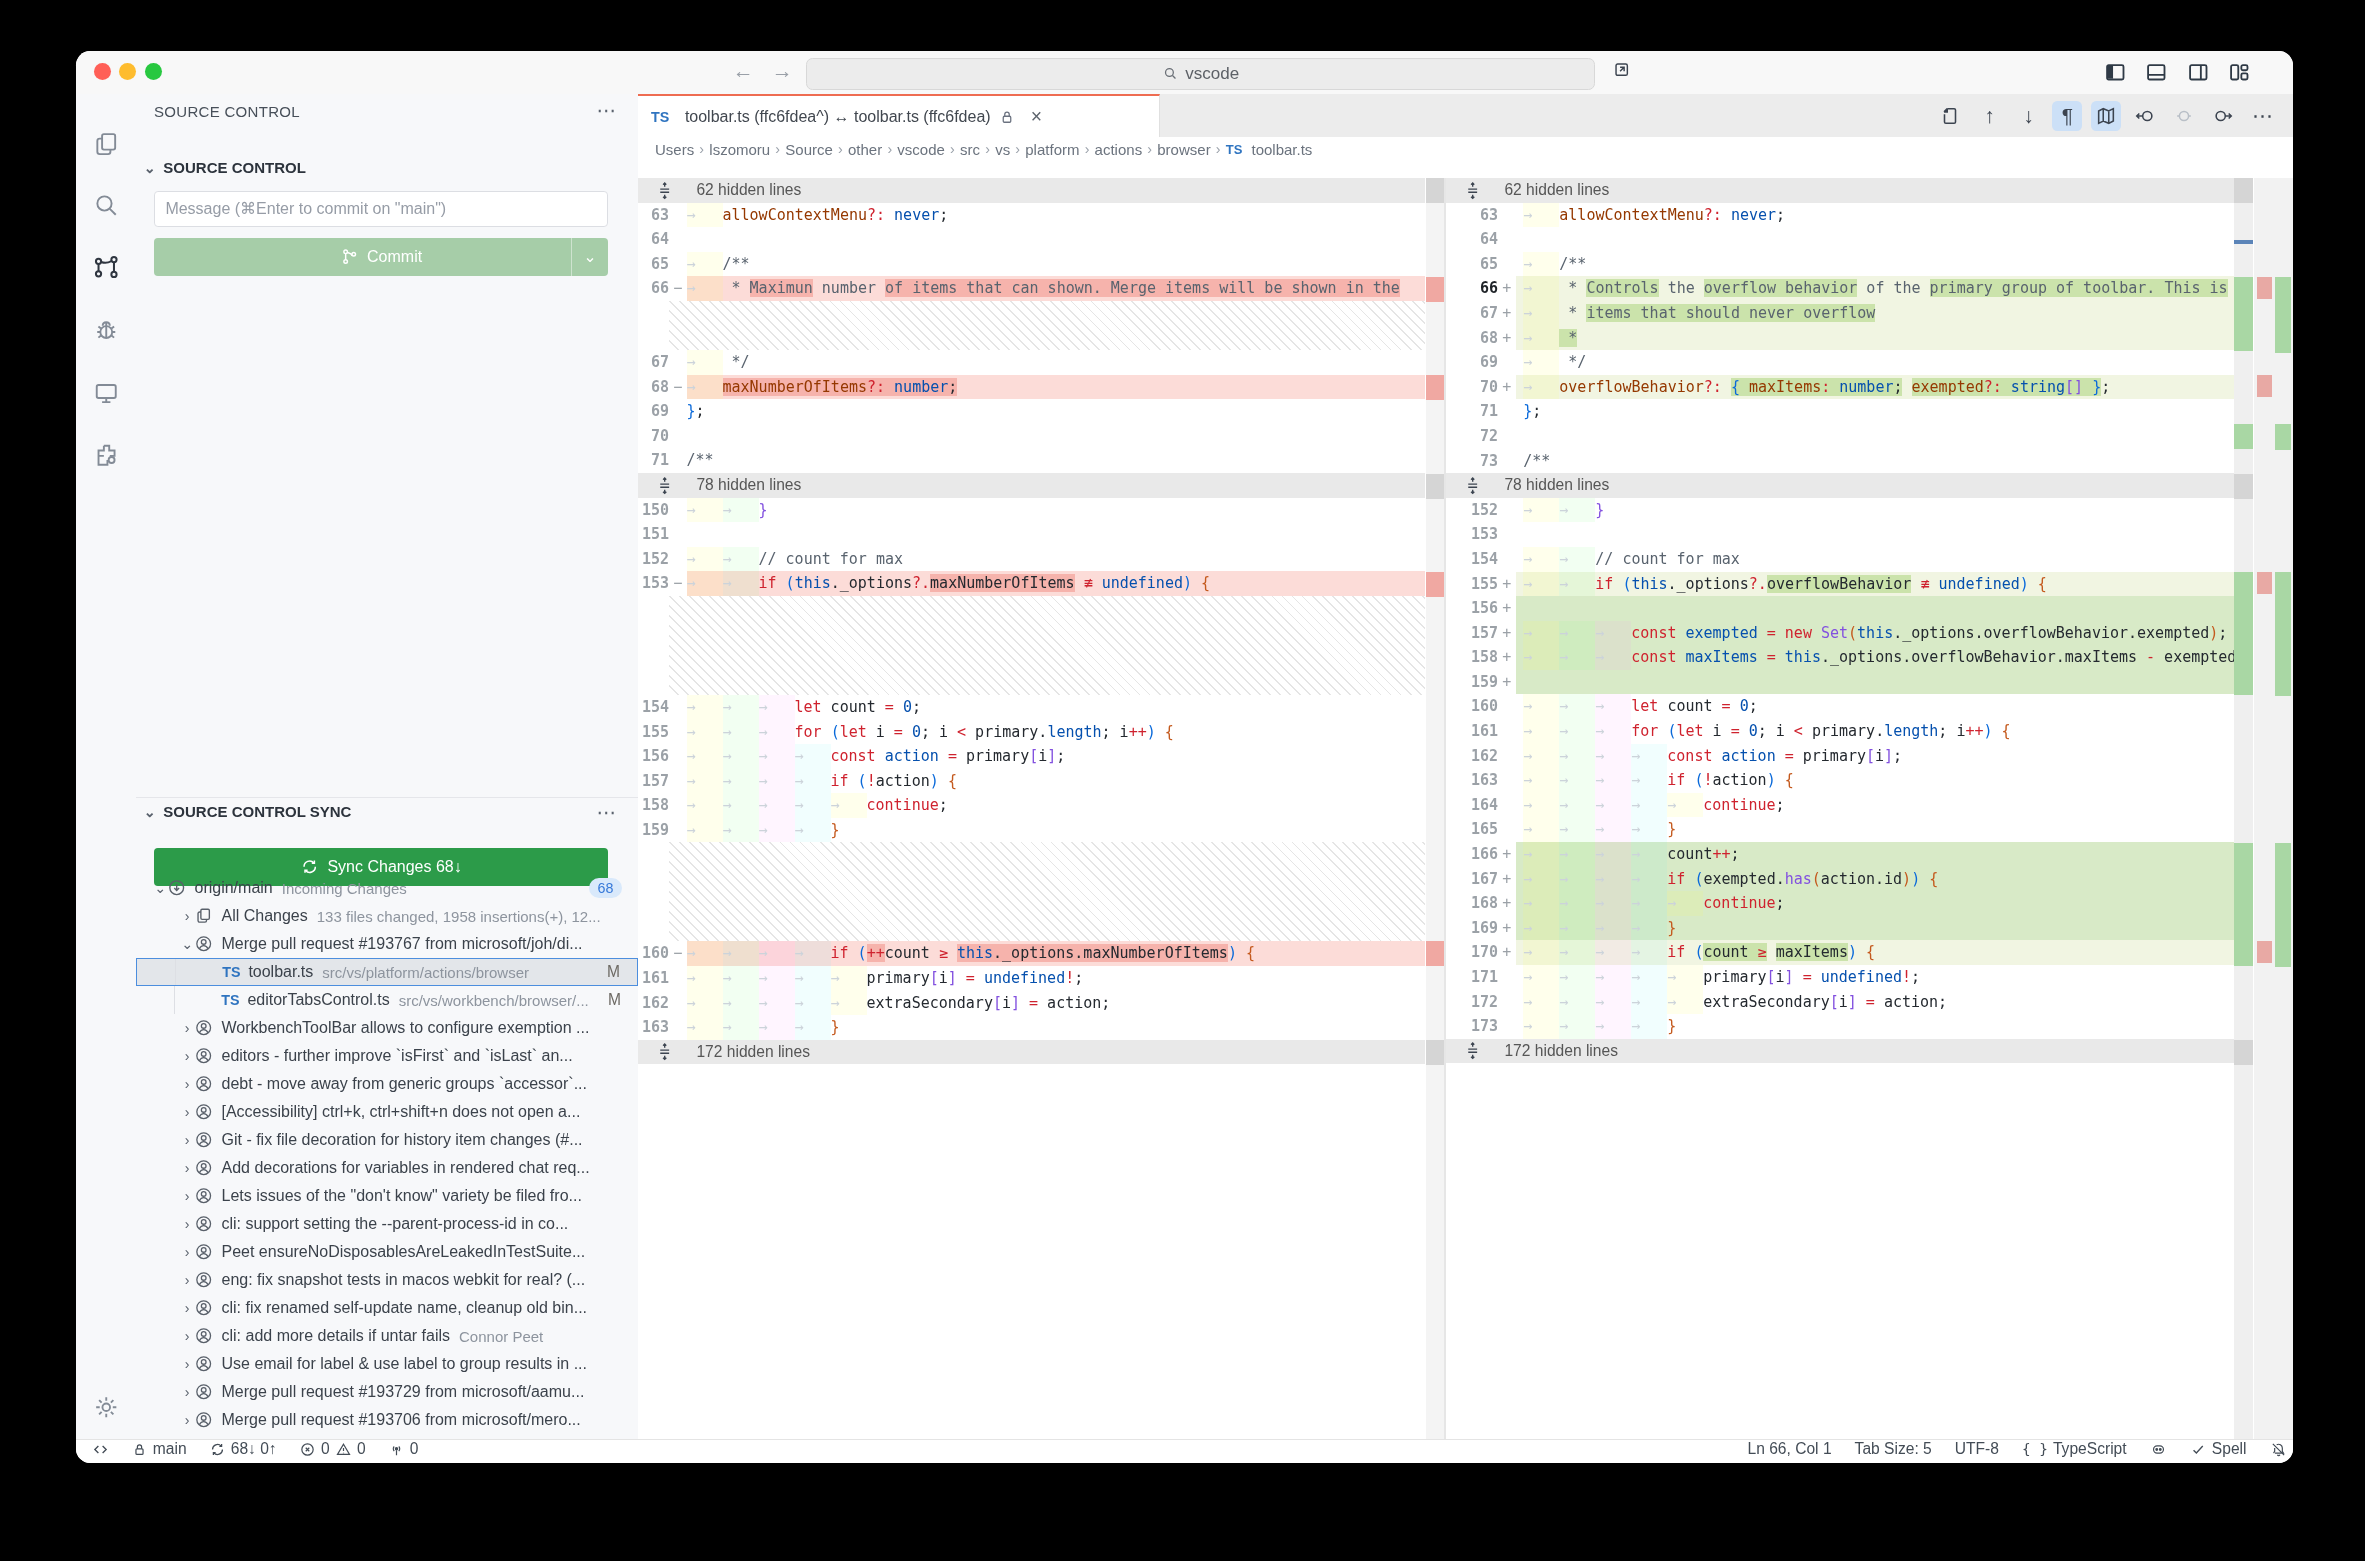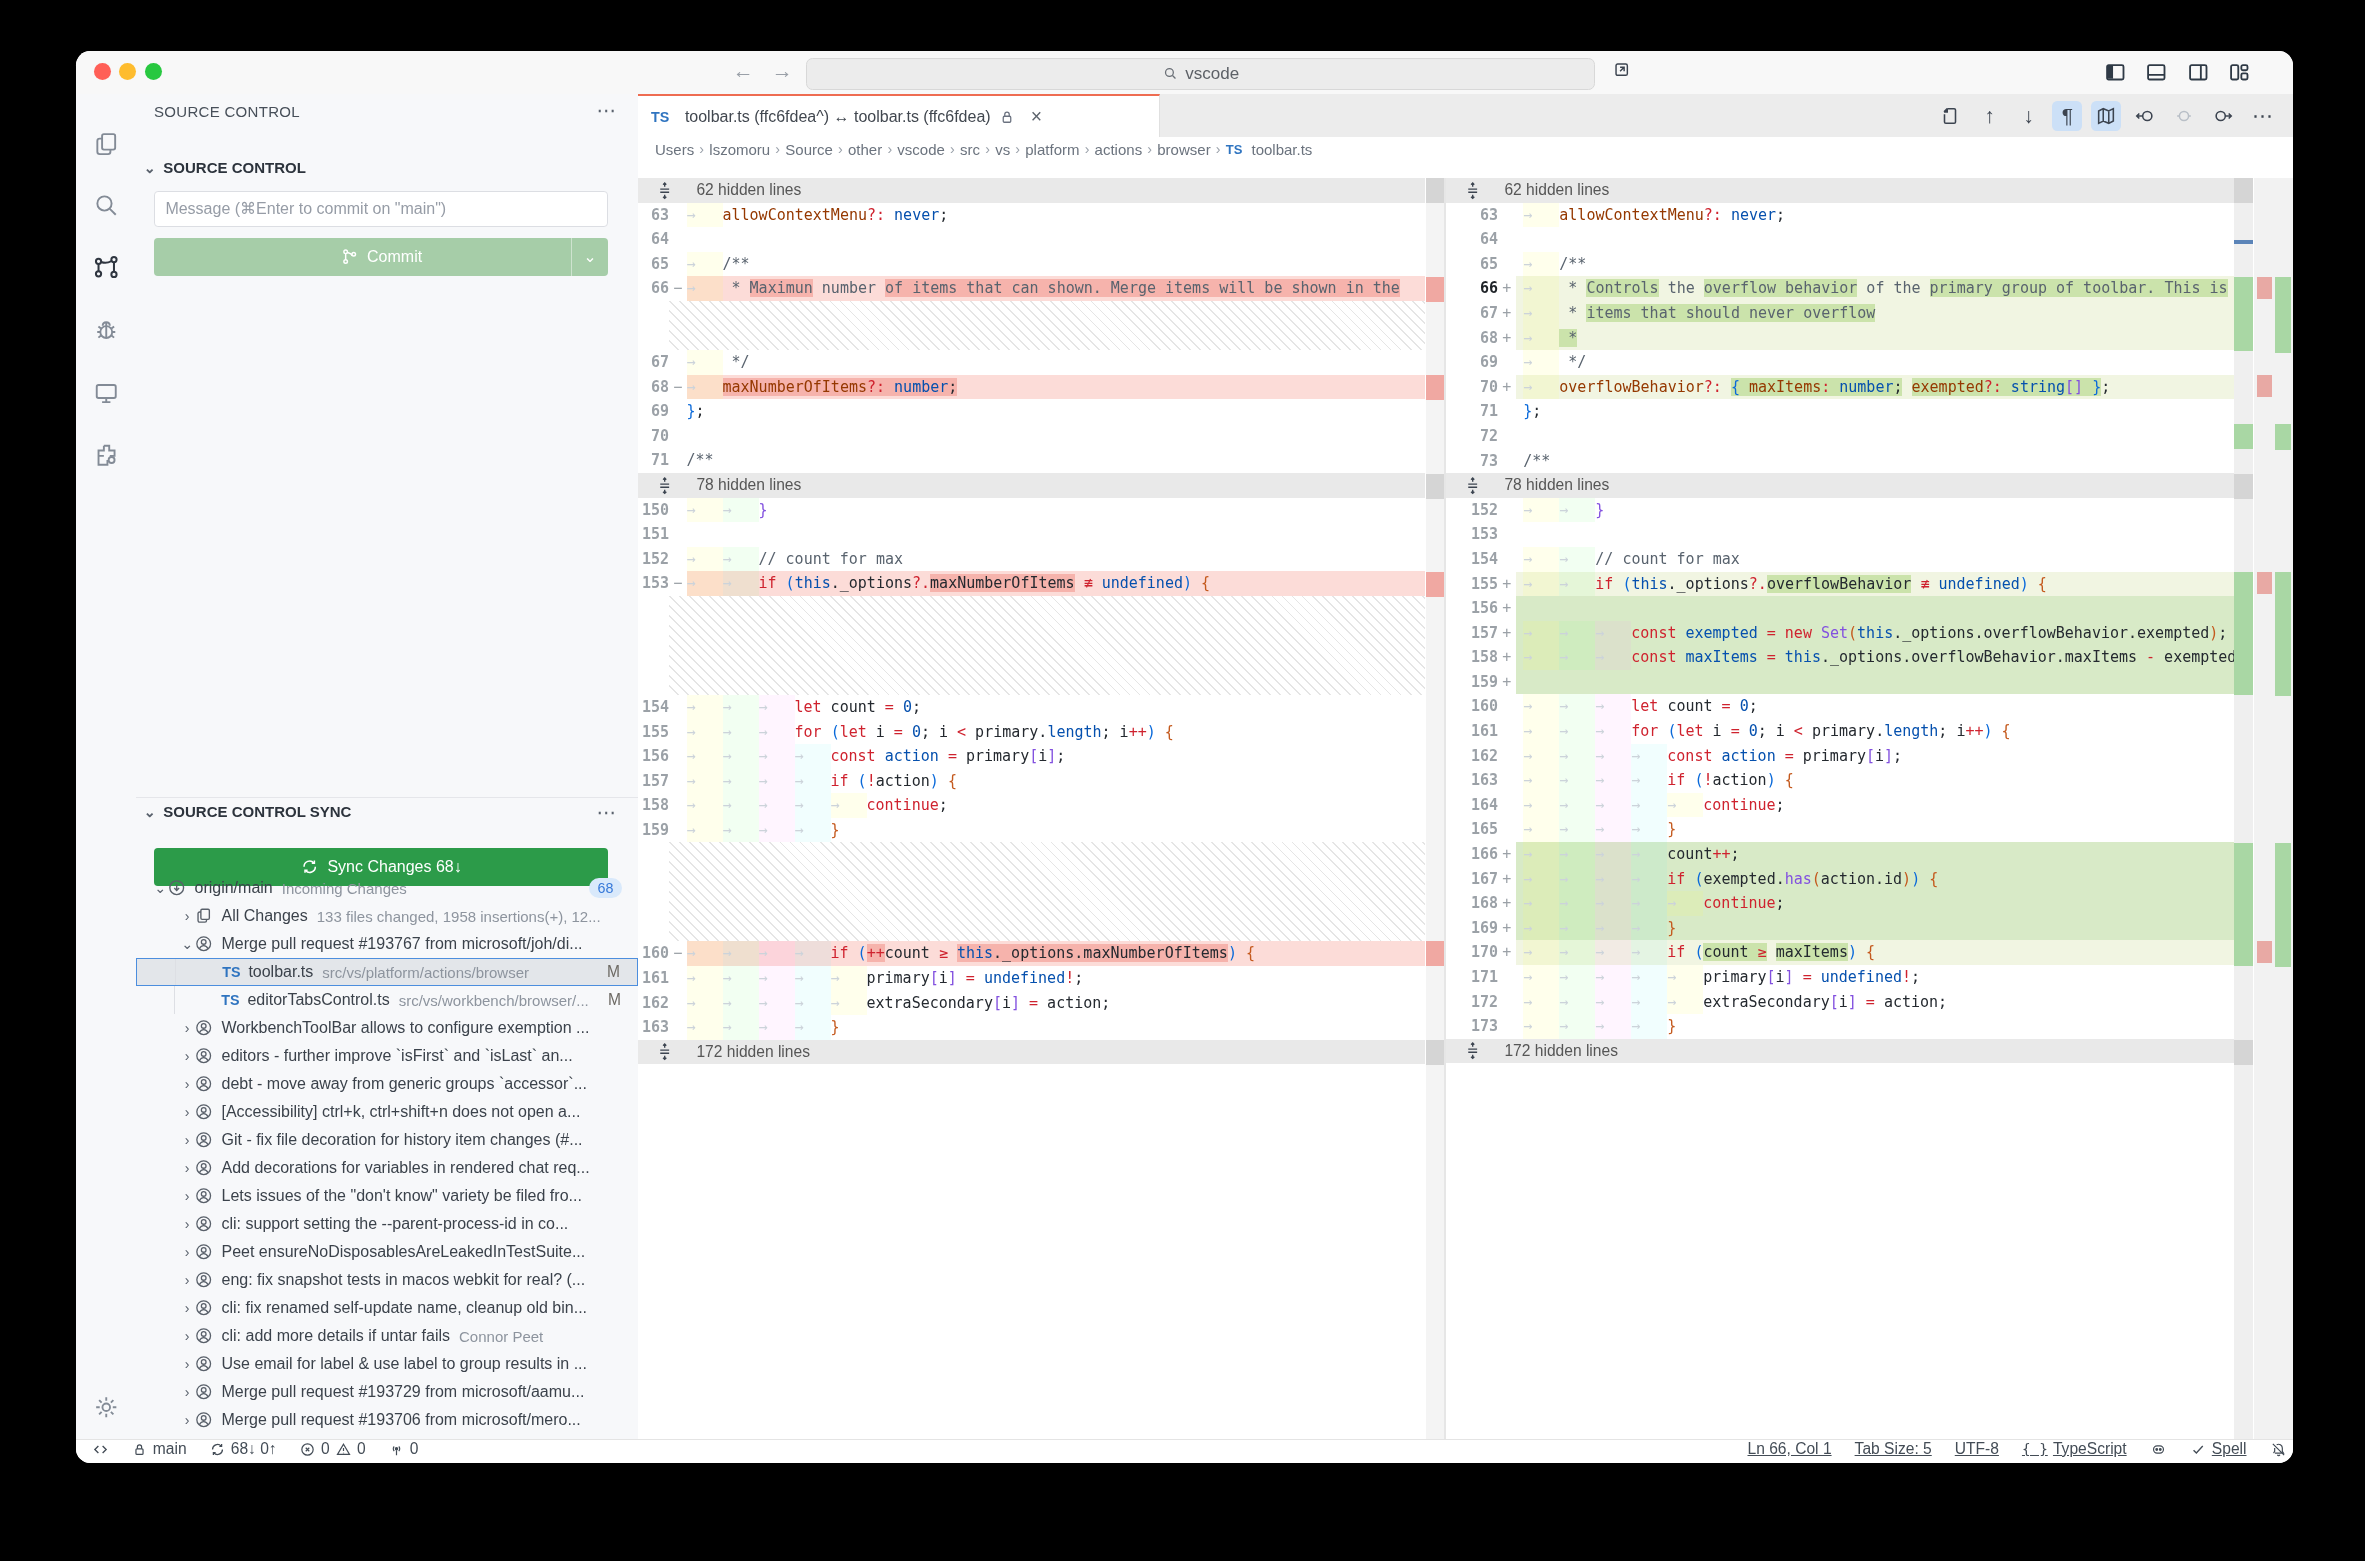--- a/index.html
+++ b/index.html
@@ -108,21 +108,21 @@
   .deco{position:absolute;top:0;bottom:0;left:788px;width:19.4px;background:#efefef;}
   .ruler{position:absolute;top:0;bottom:0;right:0;width:39px;background:#f2f2f2;}
   .mark{position:absolute;}
 
   
   .statusbar{position:absolute;left:0;right:0;bottom:0;height:23px;background:#fff;border-top:0.6px solid #e4e4e4;
              display:flex;align-items:flex-start;font-size:15.6px;color:#434c56;}
   .st{display:flex;align-items:center;gap:5.2px;margin-right:22px;white-space:nowrap;}
   .st svg{width:17px;height:17px;}
   .st-left{display:flex;align-items:center;margin-left:15.6px;}
-  .st-right{display:flex;align-items:center;margin-left:auto;margin-right:6.5px;text-decoration:underline;}
+  .st-right{display:flex;align-items:center;margin-left:auto;margin-right:6.5px;}
   .st-right .st{margin-right:0;margin-left:23px;}
 </style>
 </head>
 <body>
 
 <div class="canvas">
   <div class="window">
 
     <div class="titlebar">
       <span class="traffic" style="left:17.5px;background:#ff5f57"></span>

